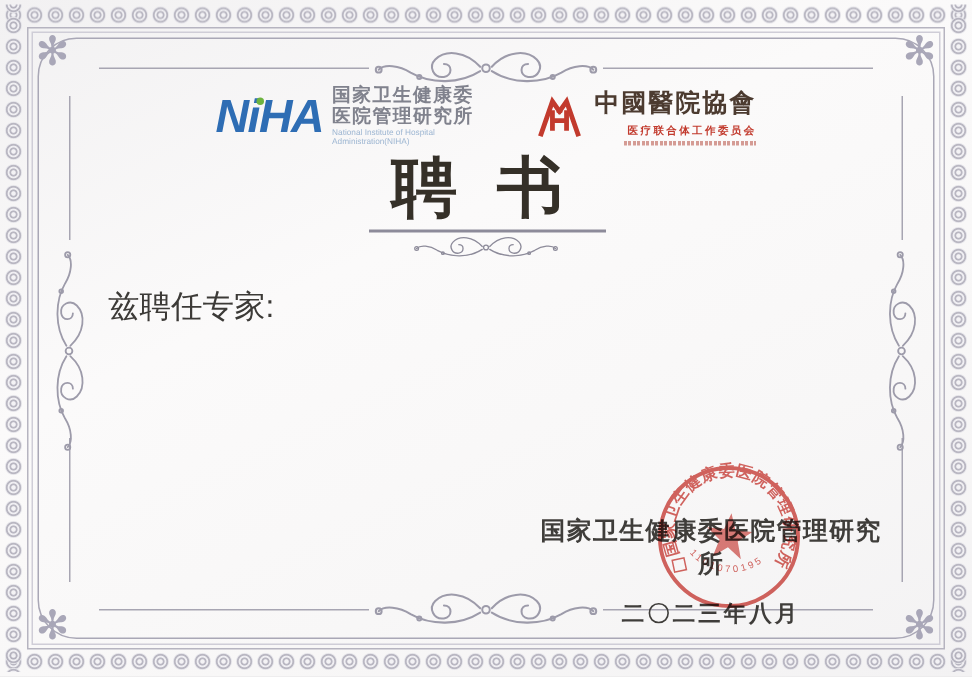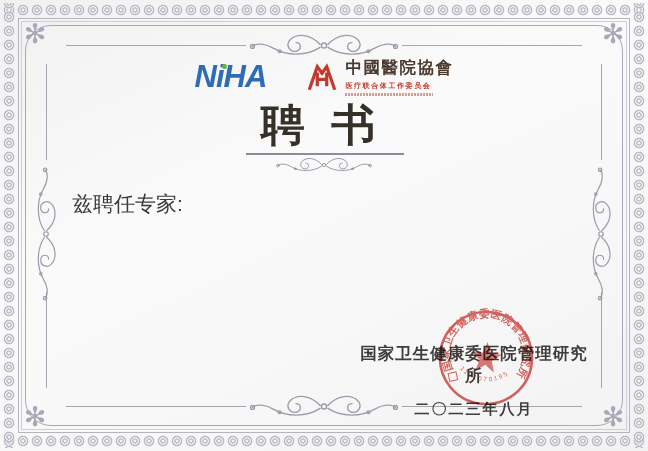--- a/index.html
+++ b/index.html
@@ -32,21 +32,21 @@
   .flourish{position:absolute;color:#9d9baa;}
   
   .logo-row{position:absolute;top:57px;left:0;right:0;display:flex;justify-content:center;align-items:center;gap:40px;}
   .niha{display:flex;align-items:center;gap:6px;}
   .niha-acronym{position:relative;font-size:31px;font-weight:800;color:#2e6db4;letter-spacing:-1px;font-style:italic;}
   .niha-dot{position:absolute;left:27px;top:5px;width:5px;height:5px;border-radius:50%;background:#6db33f;}
   .niha-text{display:flex;flex-direction:column;width:96px;}
   .niha-cn{font-size:12.5px;line-height:13.5px;font-weight:700;color:#80828d;letter-spacing:1px;}
   .niha-en{font-size:5.5px;line-height:6px;color:#9db6d2;margin-top:2px;}
   .cha{display:flex;align-items:center;gap:7px;}
-  .cha-text{display:flex;flex-direction:column;}
+  .cha-text{display:flex;flex-direction:column;align-items:flex-end;}
   .cha-cn{font-family:"Liberation Serif","DejaVu Serif",serif;font-size:16.5px;font-weight:700;color:#4c3b30;letter-spacing:1.5px;}
   .cha-sub{font-size:7px;font-weight:700;color:#c23a2d;letter-spacing:1.6px;margin-top:2px;}
   .cha-micro{height:3px;width:88px;margin-top:2px;opacity:.65;
     background:repeating-linear-gradient(90deg,#c0695e 0 2px,rgba(0,0,0,0) 2px 3px);}
   
   .title{position:absolute;top:96px;left:0;right:12px;text-align:center;
     font-size:44px;font-weight:800;color:#353028;letter-spacing:.6em;padding-left:.6em;}
   .title-line{position:absolute;top:153px;left:246px;width:158px;height:2px;background:#8d8b9a;}
   
   .salute{position:absolute;top:190px;left:72px;font-size:21px;color:#3c3a37;display:flex;align-items:baseline;justify-content:center;}
@@ -117,20 +117,25 @@
 
   <div class="rline v vr" style="top:64px"></div>
   <div class="rline v vr" style="top:292px"></div>
   <svg class="flourish" style="left:588px;top:164px" width="26" height="140" viewBox="0 0 30 160">
       <use href="#flourishG" transform="translate(30,0) rotate(90)"></use>
     </svg>
 
   <div class="logo-row">
     <div class="niha">
       <span class="niha-acronym">NiHA<span class="niha-dot"></span></span>
+      <span class="niha-text">
+        <span class="niha-cn">国家卫生健康委</span>
+        <span class="niha-cn">医院管理研究所</span>
+        <span class="niha-en">National Institute of Hospital Administration(NIHA)</span>
+      </span>
     </div>
     <div class="cha">
       <svg width="32" height="30" viewBox="0 0 34 30">
         <g stroke="#c23a2d" fill="none" stroke-width="3.4" stroke-linecap="square">
           <path d="M4,27 L12,4 L17,11"></path>
           <path d="M30,27 L22,4 L17,11"></path>
           <path d="M12,23 V12 M22,23 V12 M12,17.5 H22"></path>
         </g>
       </svg>
       <span class="cha-text">

